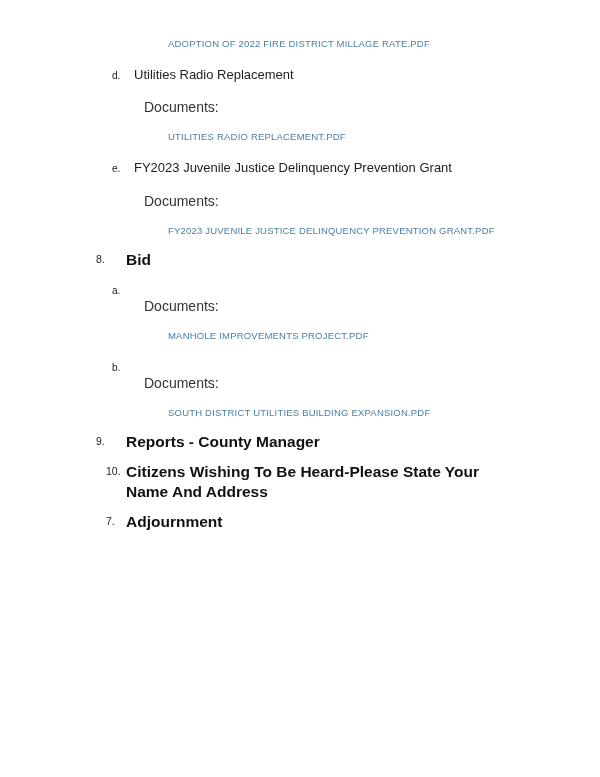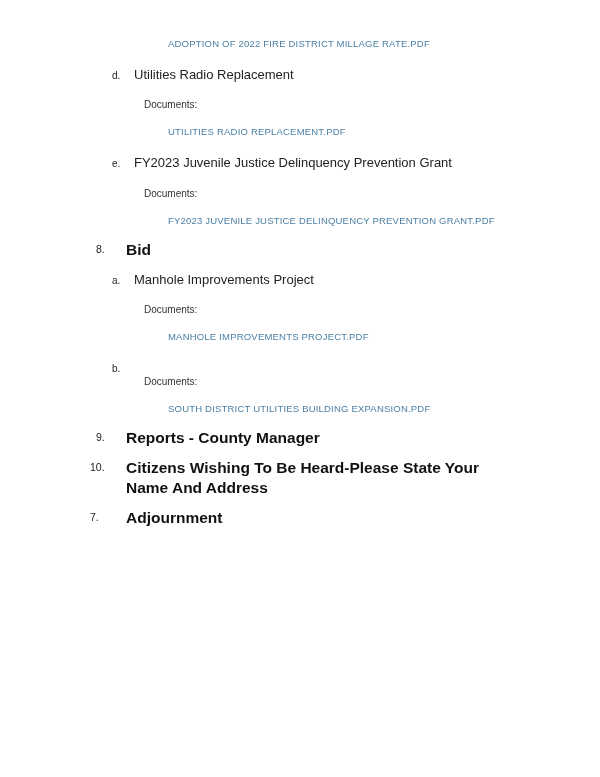--- a/index.html
+++ b/index.html
@@ -27,21 +27,21 @@
     color: #4a7fa5;
     font-size: 9.5px;
     letter-spacing: 0.2px;
     text-decoration: none;
     display: block;
   }
   .doc-link.indent-a { margin-left: 128px; }
   .doc-link.indent-b { margin-left: 128px; }
 
   .documents-label {
-    font-size: 10px;
+    font-size: 14px;
     color: #333333;
     margin-left: 104px;
   }
 
   
   .sub-item {
     position: relative;
     margin-left: 72px;
     padding-left: 22px;
     font-size: 13px;
@@ -71,21 +71,21 @@
     left: 0;
     top: 3px;
     font-size: 10.5px;
     font-weight: normal;
     color: #222222;
   }
   .num-item.wide {
     margin-left: 50px;
     padding-left: 36px;
   }
-  .num-item.wide .marker { left: 0; }
+  .num-item.wide .marker { left: 16px; }
   .sp-10 { height: 10px; }
   .sp-12 { height: 12px; }
   .sp-14 { height: 14px; }
   .sp-16 { height: 16px; }
   .sp-18 { height: 18px; }
 </style>
 </head>
 <body>
 
 <div class="page">
@@ -118,21 +118,20 @@
 
   <div class="num-item">
     <span class="marker">8.</span>
     <span>Bid</span>
   </div>
 
   <div class="sp-12"></div>
 
   <div class="sub-item">
     <span class="marker">a.</span>
-    <span>Manhole Improvements Project</span>
   </div>
   <div class="sp-16"></div>
   <div class="documents-label">Documents:</div>
   <div class="sp-16"></div>
   <a class="doc-link indent-b" href="#">MANHOLE IMPROVEMENTS PROJECT.PDF</a>
 
   <div class="sp-18"></div>
 
   <div class="sub-item">
     <span class="marker">b.</span>

